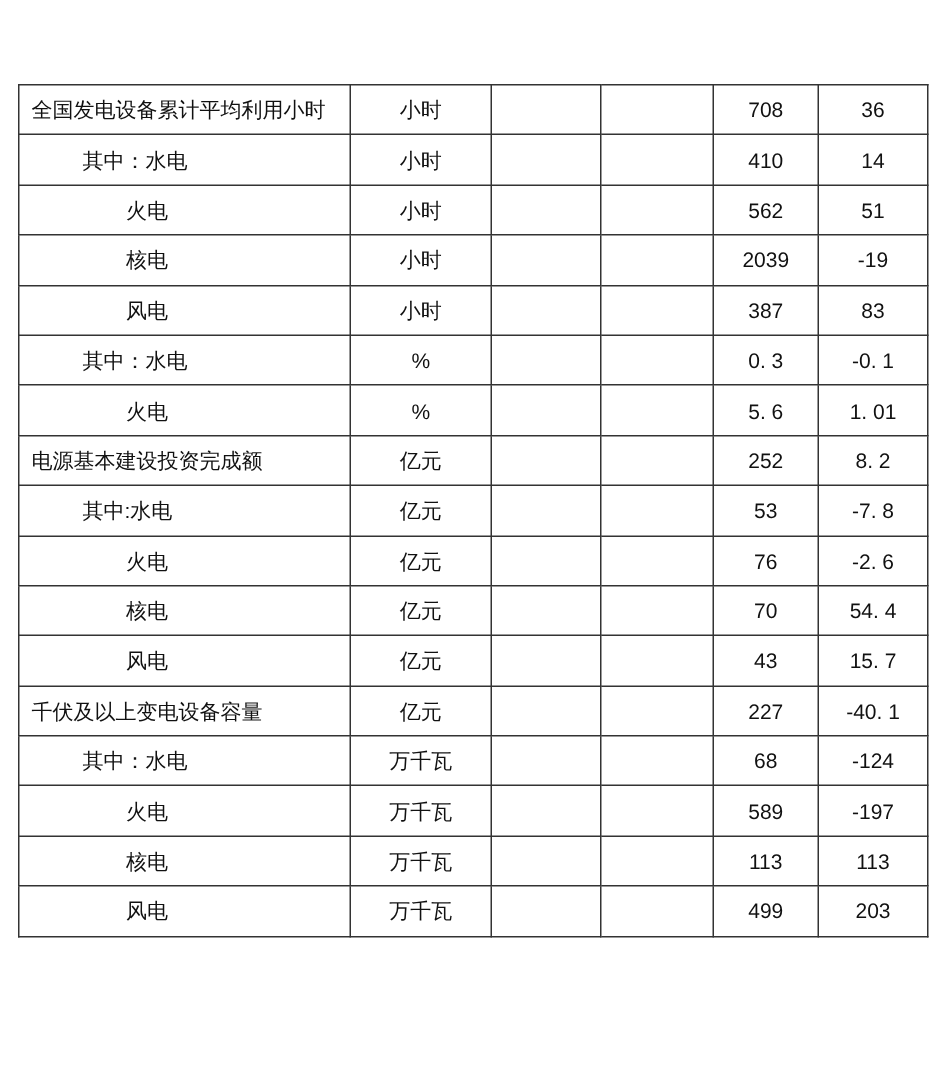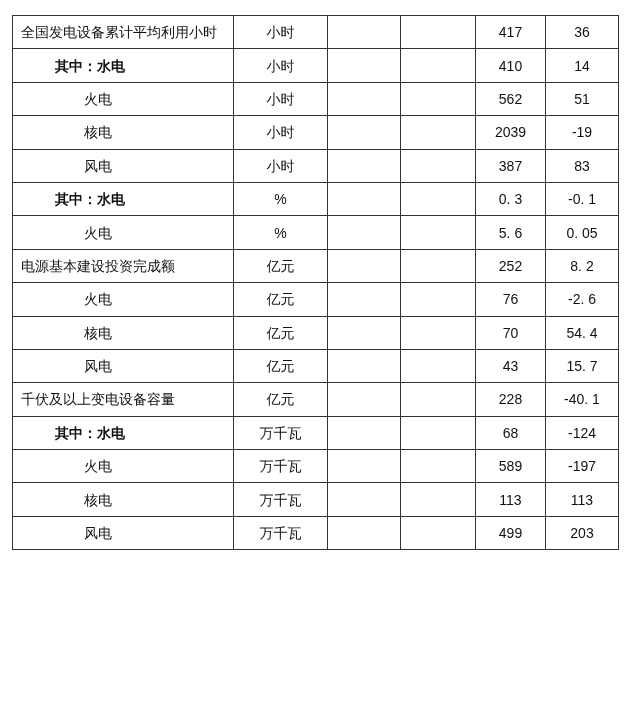--- a/index.html
+++ b/index.html
@@ -16,38 +16,39 @@
   }
   .table-wrap {
     position: absolute;
     left: 12px;
     top: 15px;
   }
   table.stats {
     border-collapse: collapse;
     table-layout: fixed;
     width: 606px;
+    margin-top: 41px;
   }
   table.stats td {
     border: 1px solid #333333;
     font-size: 14px;
     line-height: 1;
     color: #111111;
     overflow: hidden;
     white-space: nowrap;
     padding: 0;
   }
   table.stats tr {
     height: 33.4px;
   }
   td.c-label {
     text-align: left;
   }
   td.c-label.indent-0 { padding-left: 8px; }
-  td.c-label.indent-1 { padding-left: 42px; font-weight: bold; }
+  td.c-label.indent-1 { padding-left: 42px; }
   td.c-label.indent-2 { padding-left: 71px; }
   td.c-unit, td.c-num {
     text-align: center;
   }
 </style>
 </head>
 <body>
 
 <div class="table-wrap">
   <table class="stats">
@@ -58,21 +59,21 @@
       <col style="width:75px">
       <col style="width:70px">
       <col style="width:73px">
     </colgroup>
     <tbody>
         <tr>
     <td class="c-label indent-0">全国发电设备累计平均利用小时</td>
     <td class="c-unit">小时</td>
     <td class="c-empty"></td>
     <td class="c-empty"></td>
-    <td class="c-num">417</td>
+    <td class="c-num">708</td>
     <td class="c-num">36</td>
   </tr>
         <tr>
     <td class="c-label indent-1">其中：水电</td>
     <td class="c-unit">小时</td>
     <td class="c-empty"></td>
     <td class="c-empty"></td>
     <td class="c-num">410</td>
     <td class="c-num">14</td>
   </tr>
@@ -107,31 +108,39 @@
     <td class="c-empty"></td>
     <td class="c-num">0. 3</td>
     <td class="c-num">-0. 1</td>
   </tr>
         <tr>
     <td class="c-label indent-2">火电</td>
     <td class="c-unit">%</td>
     <td class="c-empty"></td>
     <td class="c-empty"></td>
     <td class="c-num">5. 6</td>
-    <td class="c-num">0. 05</td>
+    <td class="c-num">1. 01</td>
   </tr>
         <tr>
     <td class="c-label indent-0">电源基本建设投资完成额</td>
     <td class="c-unit">亿元</td>
     <td class="c-empty"></td>
     <td class="c-empty"></td>
     <td class="c-num">252</td>
     <td class="c-num">8. 2</td>
   </tr>
         <tr>
+    <td class="c-label indent-1">其中:水电</td>
+    <td class="c-unit">亿元</td>
+    <td class="c-empty"></td>
+    <td class="c-empty"></td>
+    <td class="c-num">53</td>
+    <td class="c-num">-7. 8</td>
+  </tr>
+        <tr>
     <td class="c-label indent-2">火电</td>
     <td class="c-unit">亿元</td>
     <td class="c-empty"></td>
     <td class="c-empty"></td>
     <td class="c-num">76</td>
     <td class="c-num">-2. 6</td>
   </tr>
         <tr>
     <td class="c-label indent-2">核电</td>
     <td class="c-unit">亿元</td>
@@ -146,21 +155,21 @@
     <td class="c-empty"></td>
     <td class="c-empty"></td>
     <td class="c-num">43</td>
     <td class="c-num">15. 7</td>
   </tr>
         <tr>
     <td class="c-label indent-0">千伏及以上变电设备容量</td>
     <td class="c-unit">亿元</td>
     <td class="c-empty"></td>
     <td class="c-empty"></td>
-    <td class="c-num">228</td>
+    <td class="c-num">227</td>
     <td class="c-num">-40. 1</td>
   </tr>
         <tr>
     <td class="c-label indent-1">其中：水电</td>
     <td class="c-unit">万千瓦</td>
     <td class="c-empty"></td>
     <td class="c-empty"></td>
     <td class="c-num">68</td>
     <td class="c-num">-124</td>
   </tr>

